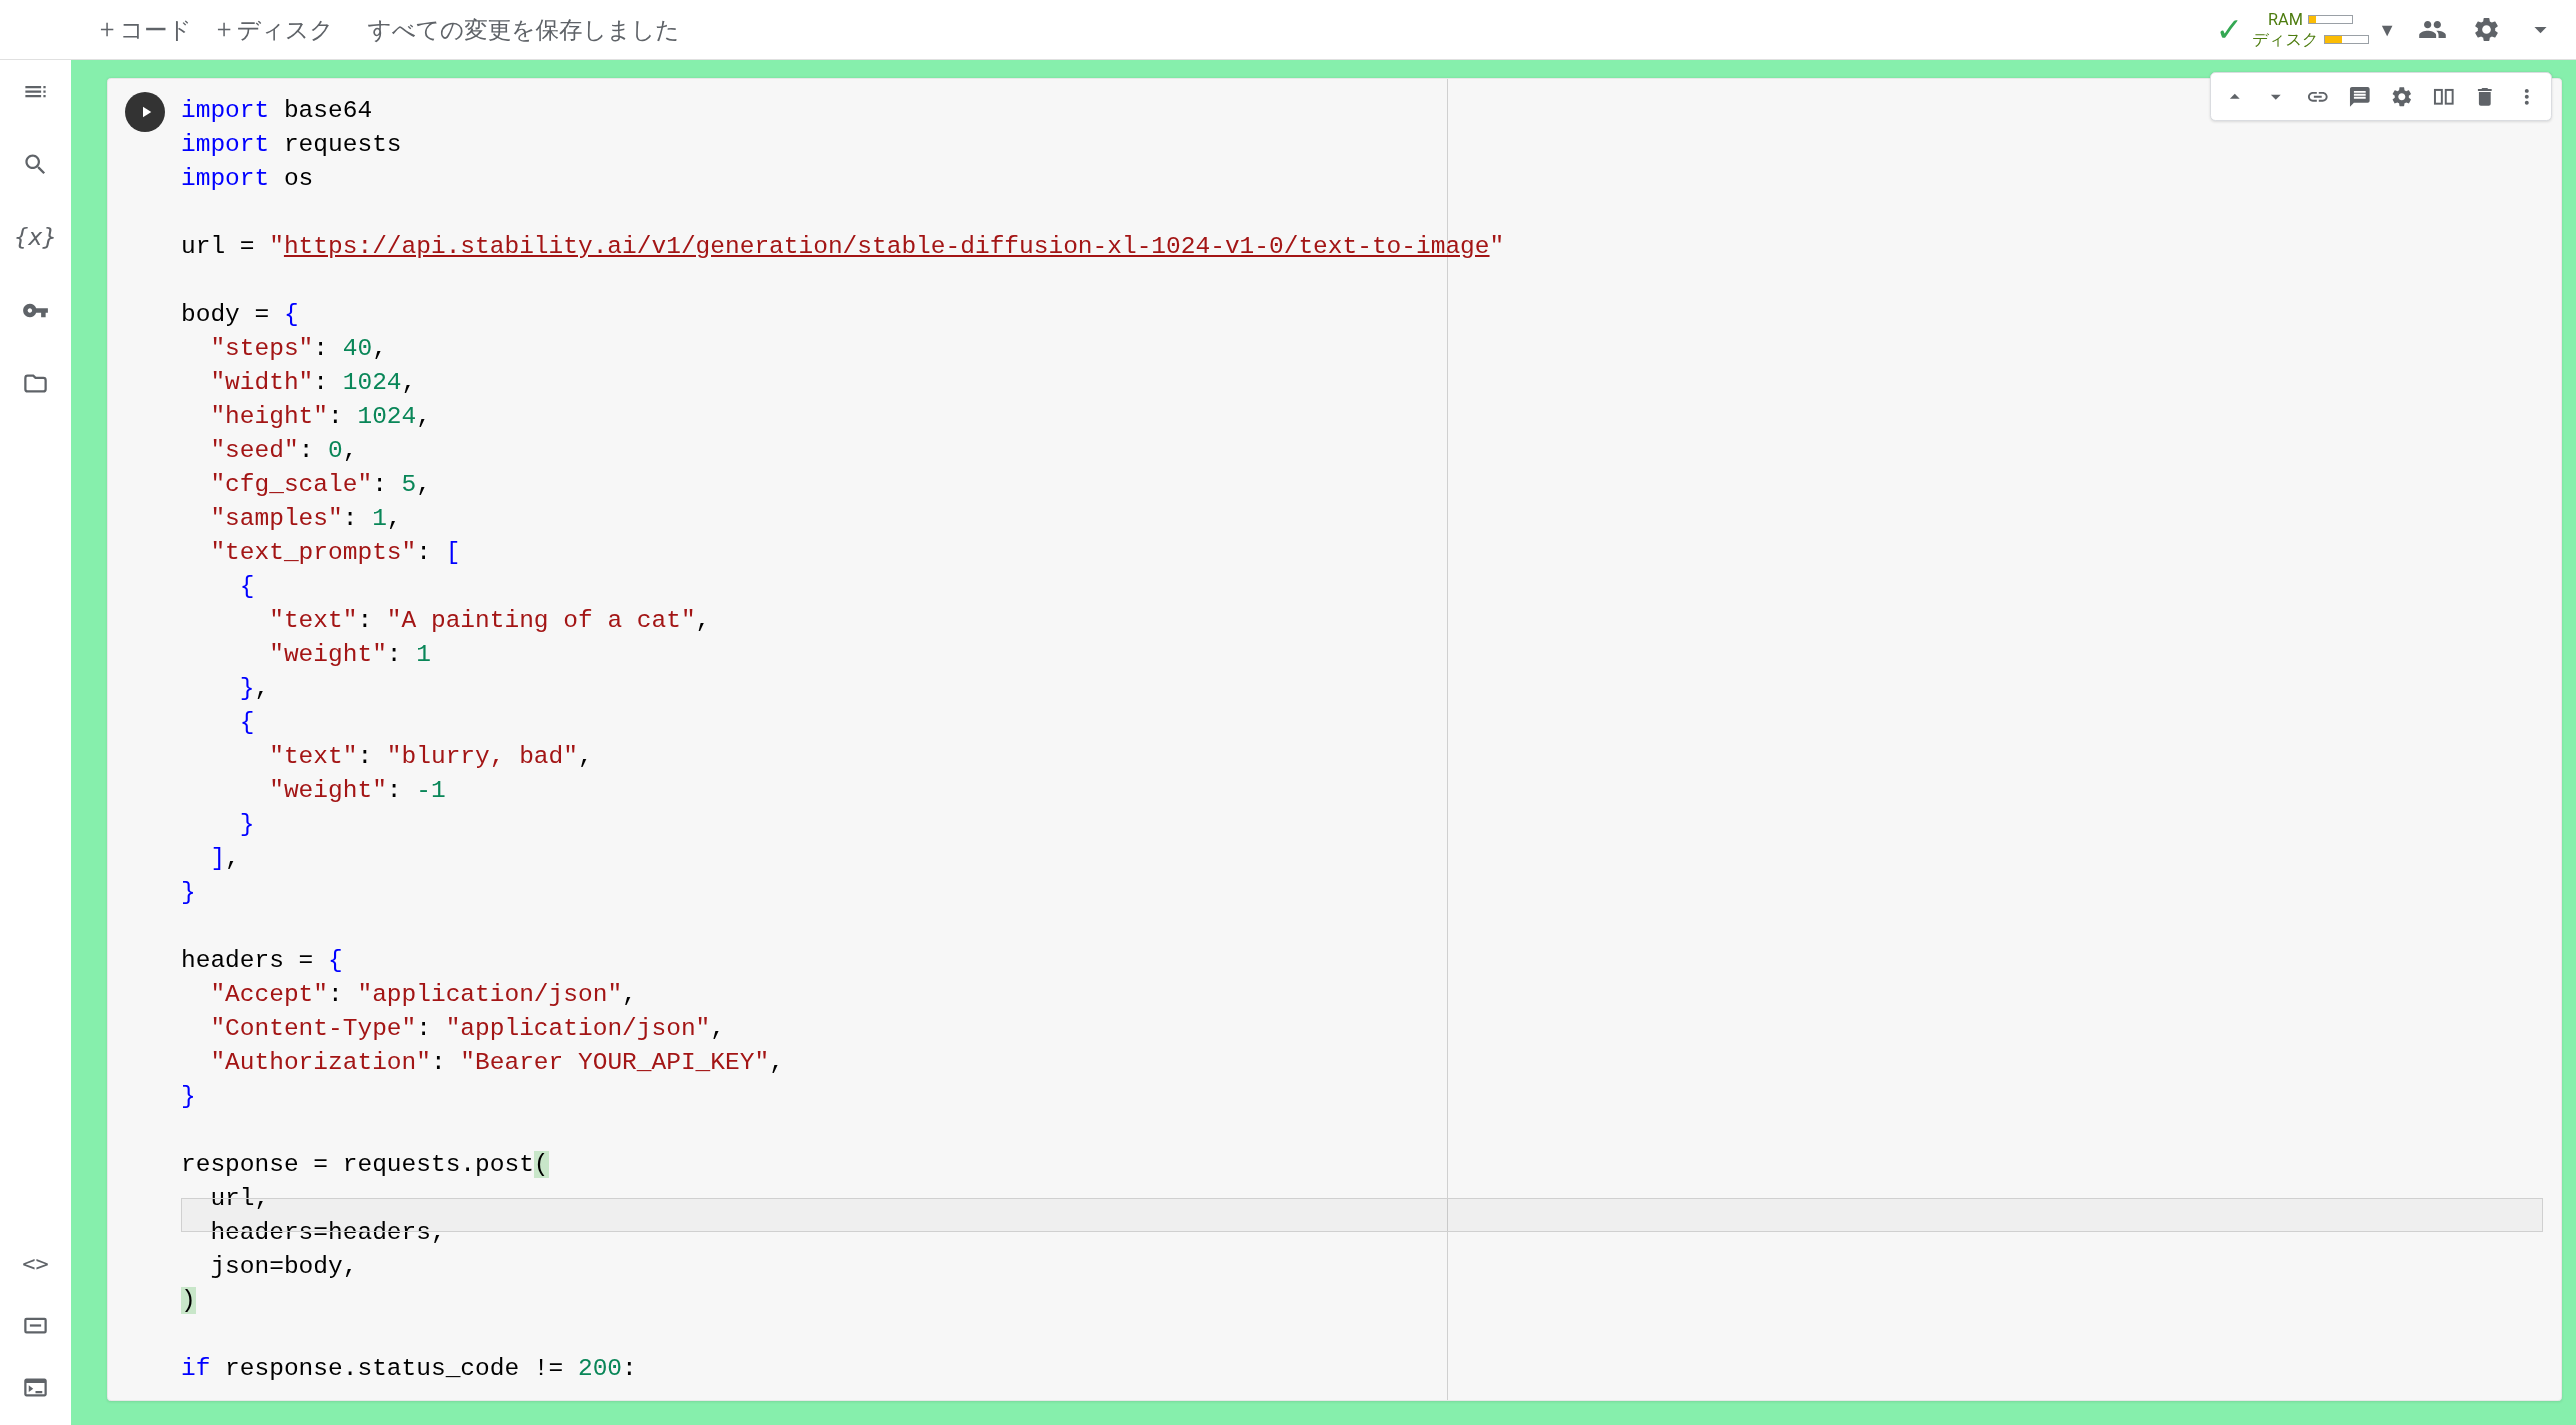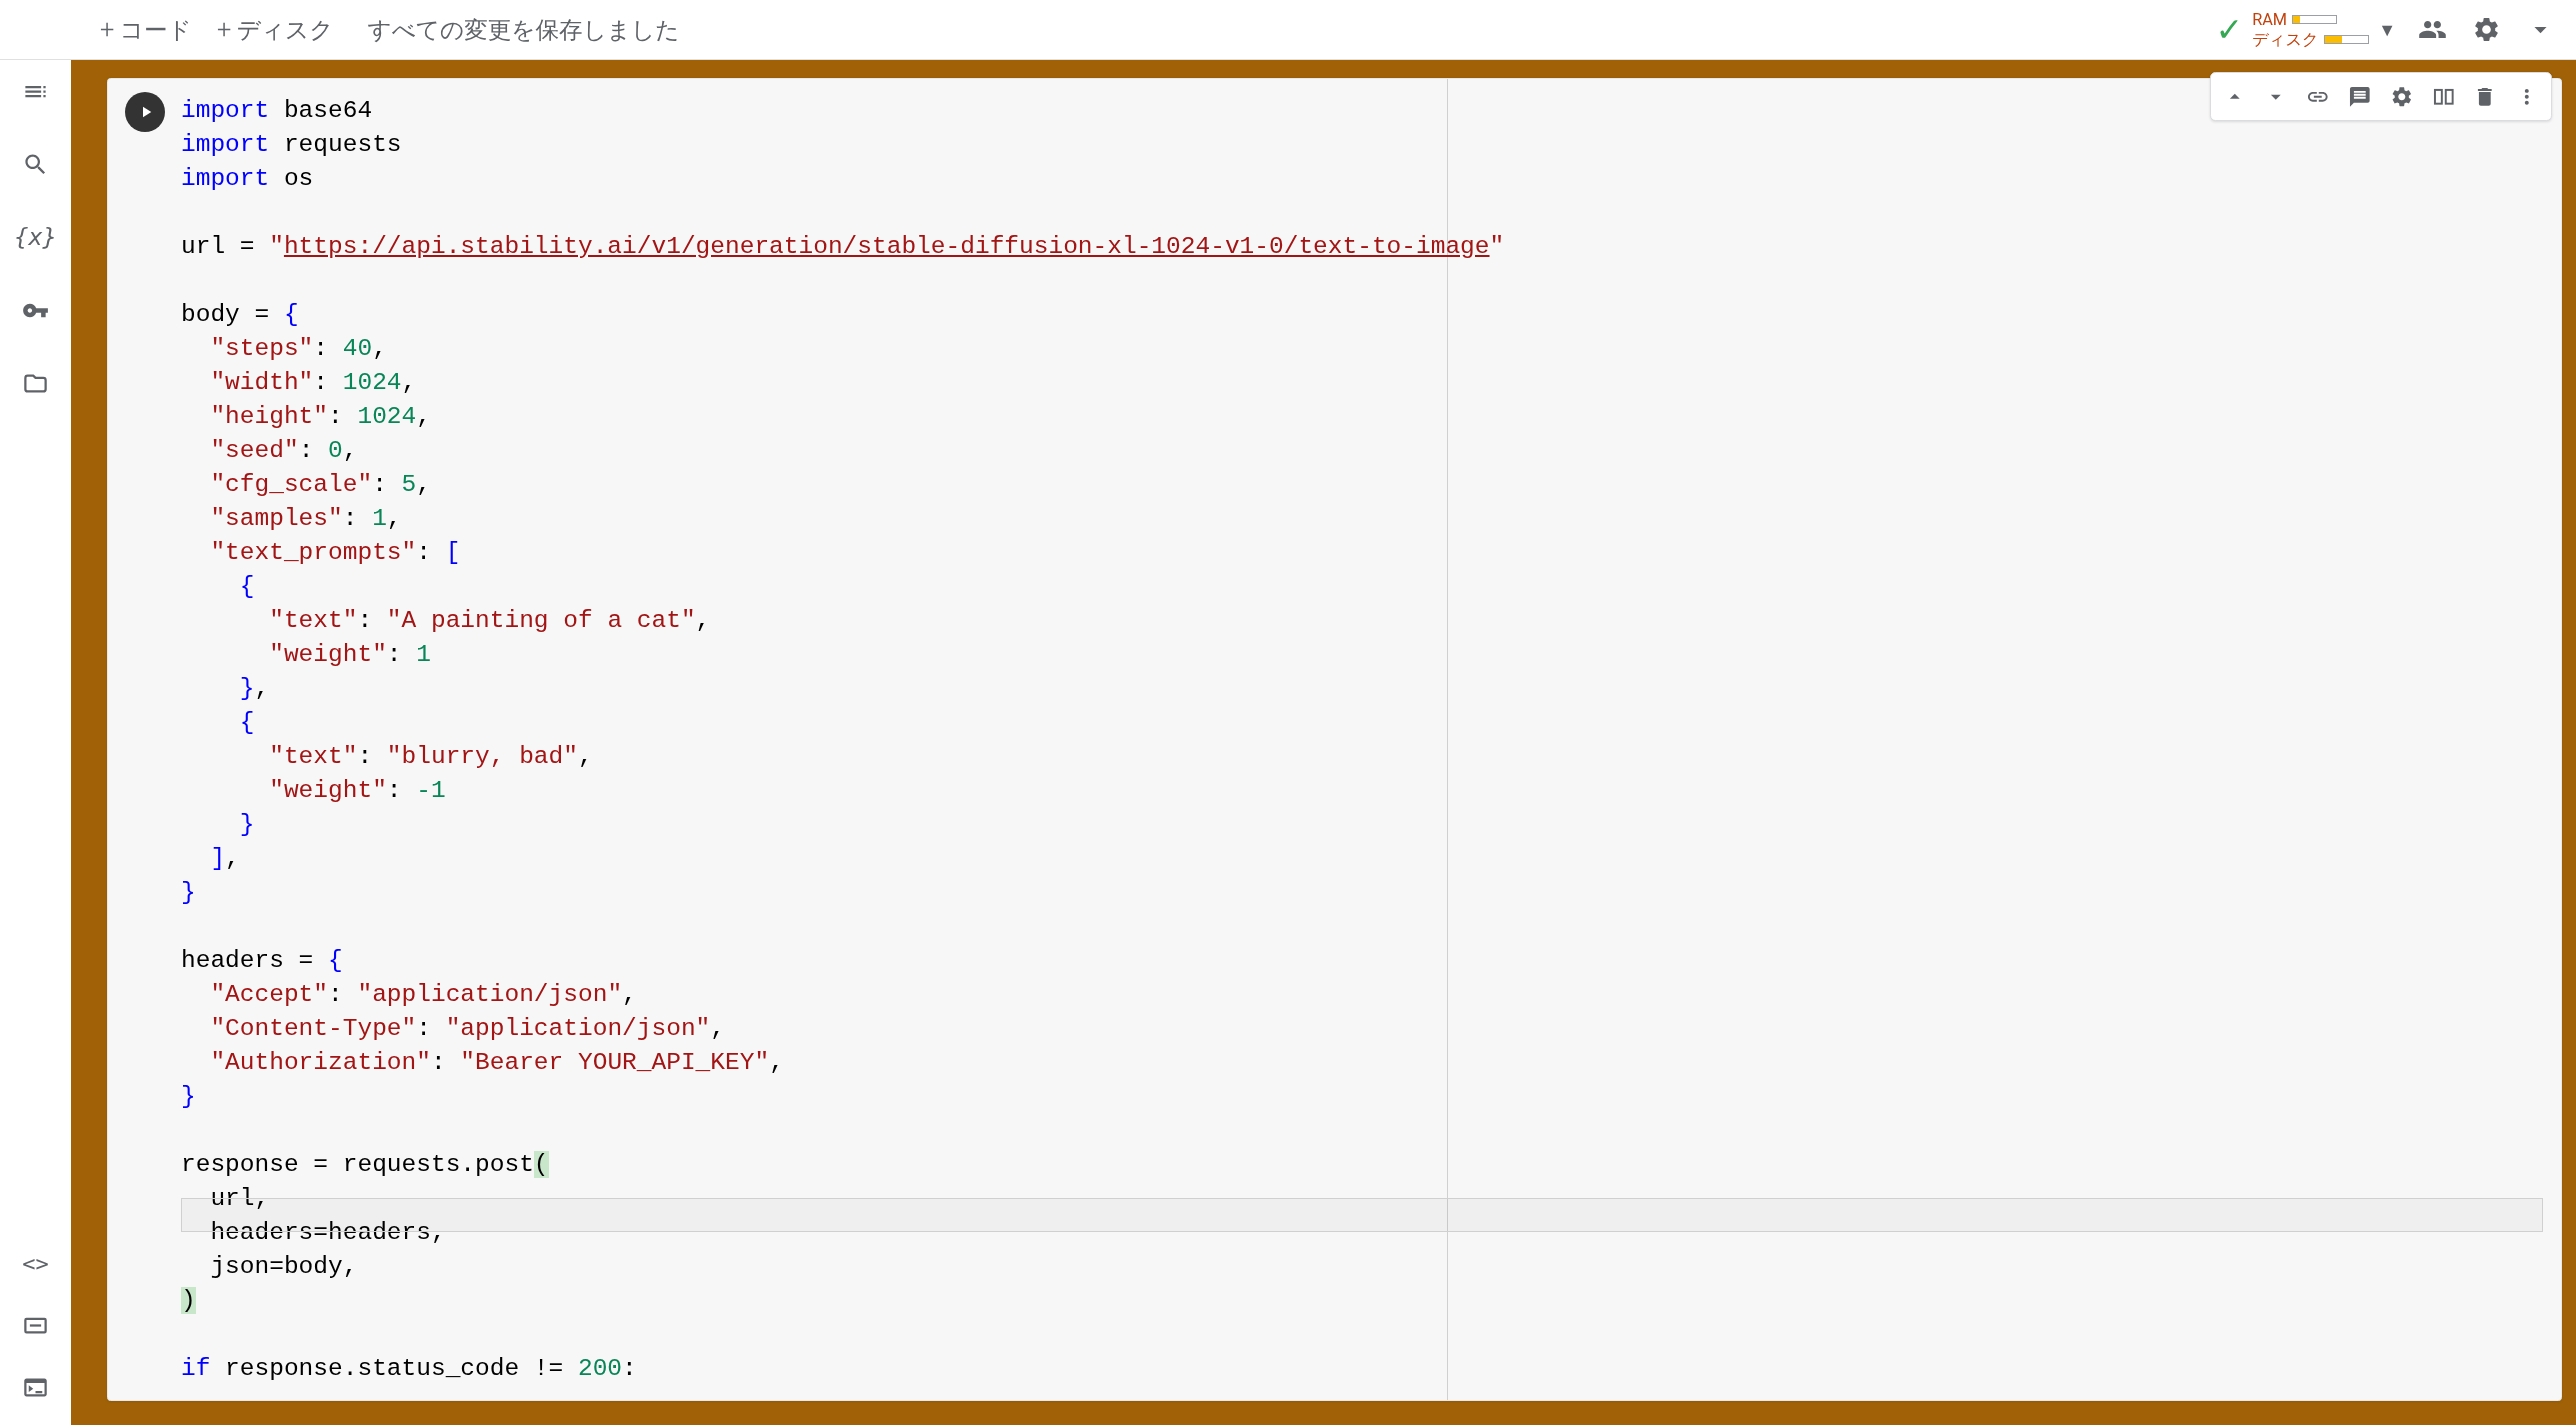--- a/index.html
+++ b/index.html
@@ -45,23 +45,23 @@
 }
 .connection-status {
   display: flex;
   align-items: center;
   gap: 9px;
 }
 .check-icon { color: #34a853; font-size: 33px; }
 .ram-disk {
   display: flex;
   flex-direction: column;
-  align-items: flex-start;
+  align-items: center;
   font-size: 16.3px;
-  color: #c2410c;
+  color: #4d7c0f;
   line-height: 1.2;
 }
 .ram-disk-row { display: flex; align-items: center; gap: 5.4px; }
 .usage-bar {
   width: 45px;
   height: 9px;
   border: 0.9px solid #9aa0a6;
   position: relative;
 }
 .usage-bar.ram::before {
@@ -116,21 +116,21 @@
 .sidebar-bottom {
   margin-top: auto;
   margin-bottom: 18px;
   display: flex;
   flex-direction: column;
   gap: 22px;
 }
 
 .content-area {
   flex: 1;
-  background: #a16207;
+  background: #86efac;
   padding: 18px 14.5px 0 36px;
   overflow: auto;
 }
 .code-cell {
   display: flex;
   position: relative;
   background: #f7f7f7;
   border-radius: 3.6px;
   border: 0.9px solid #e8e8e8;
 }

